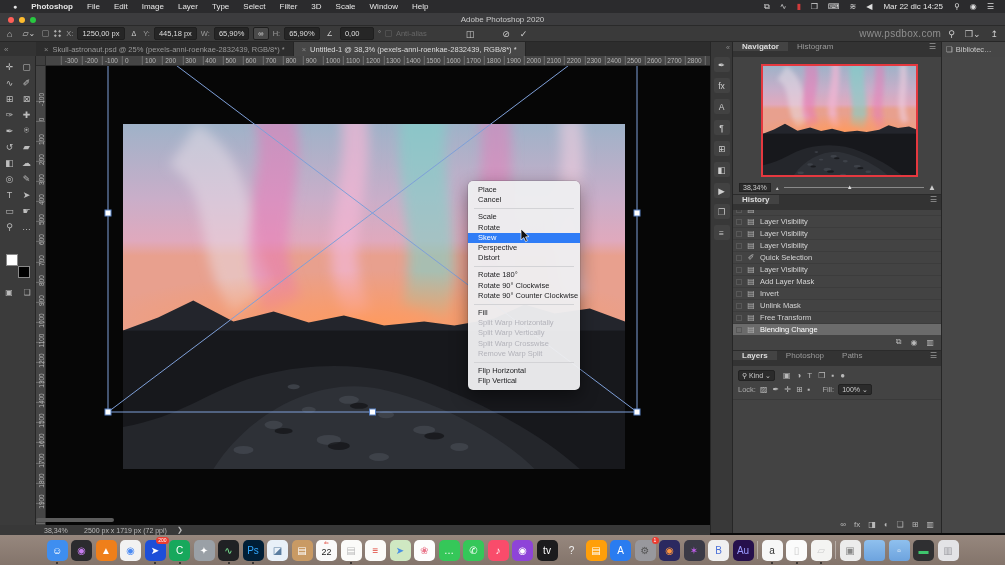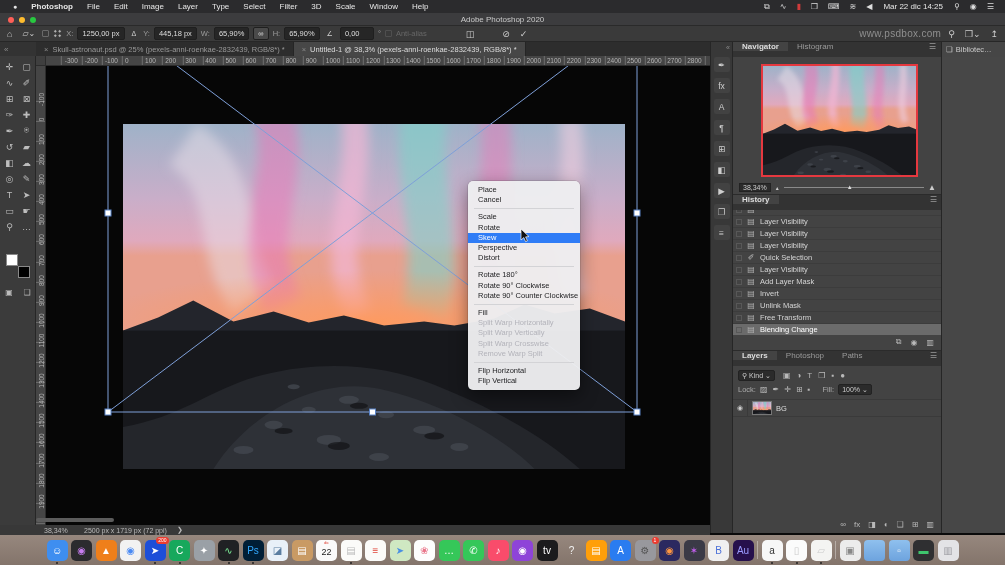--- a/index.html
+++ b/index.html
@@ -516,27 +516,20 @@
             <span class="licon">▨</span>
             <span class="licon">✒</span>
             <span class="licon">✛</span>
             <span class="licon">⊞</span>
             <span class="licon">▪</span>
           </span>
         <span style="margin-left:8px;">Fill:</span>
         <span class="sel-box"><span>100%</span> ⌄</span>
       </div>
       <div id="layer-rows" style="margin-top:3px;border-top:1px solid #3a3a3a;">
-          <div class="layer-item">
-            <span class="eyecell">◉</span>
-            <svg width="20" height="14" class="lthumb">
-              <use href="#photoSym" width="20" height="14"></use>
-            </svg>
-            <span>BG</span>
-          </div>
         </div>
       <div class="lfoot" id="layers-foot">
           <span>∞</span>
           <span>fx</span>
           <span>◨</span>
           <span>◐</span>
           <span>❏</span>
           <span>⊞</span>
           <span>▥</span>
         </div>

